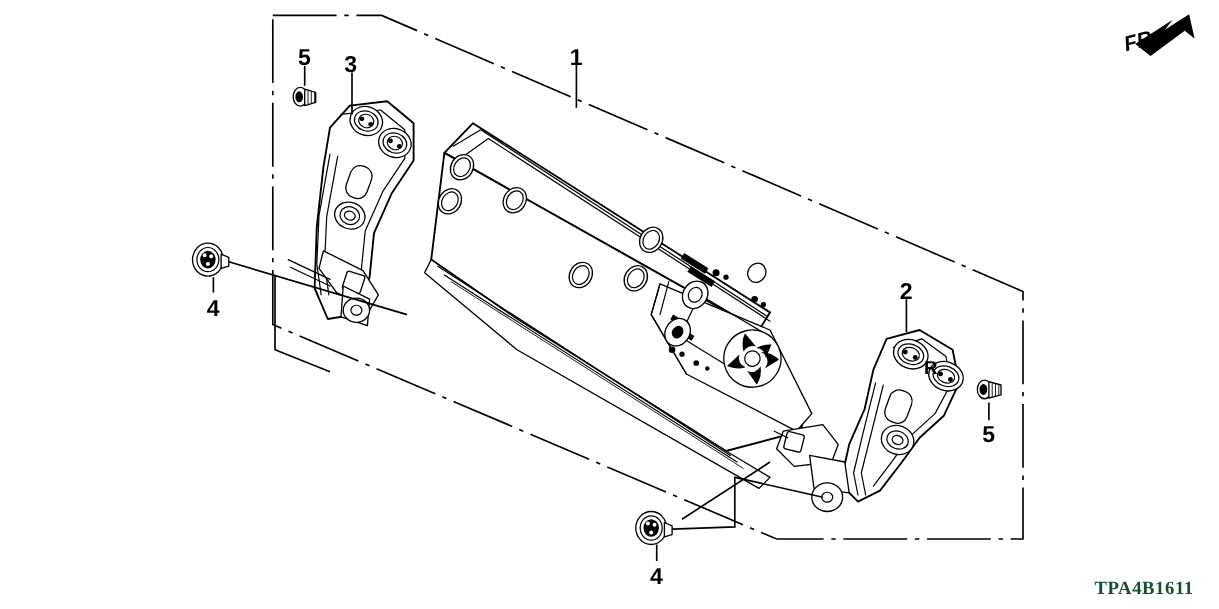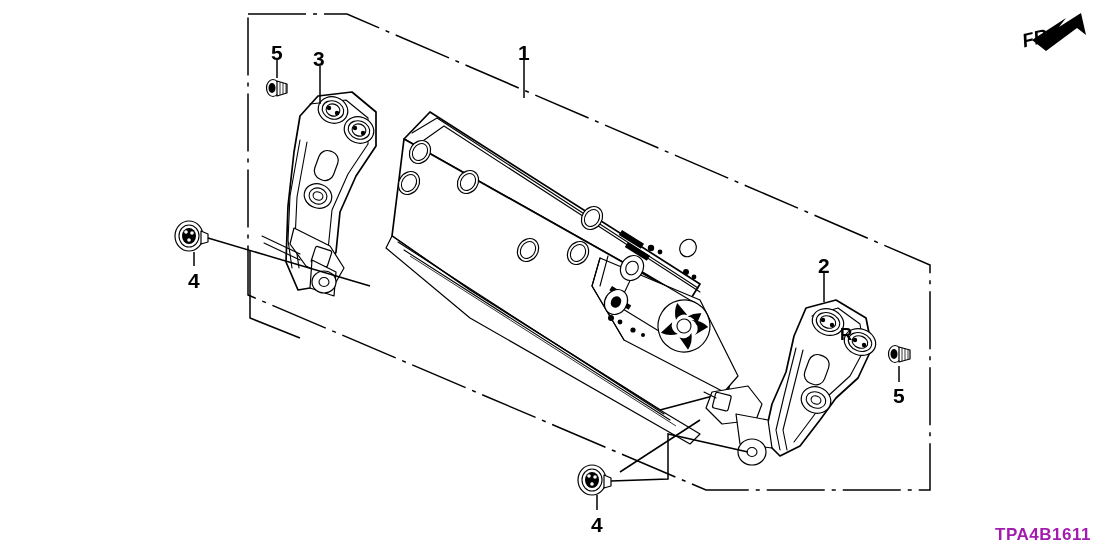--- a/index.html
+++ b/index.html
@@ -3,22 +3,22 @@
 <meta charset="utf-8">
 <style>
   html,body{margin:0;padding:0;background:#ffffff;}
   body{width:1108px;height:554px;overflow:hidden;
        font-family:"Liberation Sans", sans-serif;}
   #stage{position:relative;width:1108px;height:554px;background:#fff;}
   #stage svg{position:absolute;top:0;left:0;}
   .callout{position:absolute;font-family:"Liberation Sans",sans-serif;
            font-size:21px;font-weight:700;color:#000;line-height:1;
            user-select:none;}
-  .partno{position:absolute;font-family:Liberation Sans, sans-serif;
-          font-size:17px;font-weight:700;color:#a21caf;letter-spacing:.5px;}
+  .partno{position:absolute;font-family:Liberation Serif, serif;
+          font-size:17px;font-weight:700;color:#14532d;letter-spacing:.5px;}
   .frlabel{position:absolute;font-family:"Liberation Sans",sans-serif;
            font-size:19px;font-weight:700;font-style:italic;color:#000;
            transform:rotate(-14deg);}
 </style>
 </head>
 <body>
 
 <div id="stage">
 
   <svg width="1108" height="554" viewBox="0 0 1108 554">

